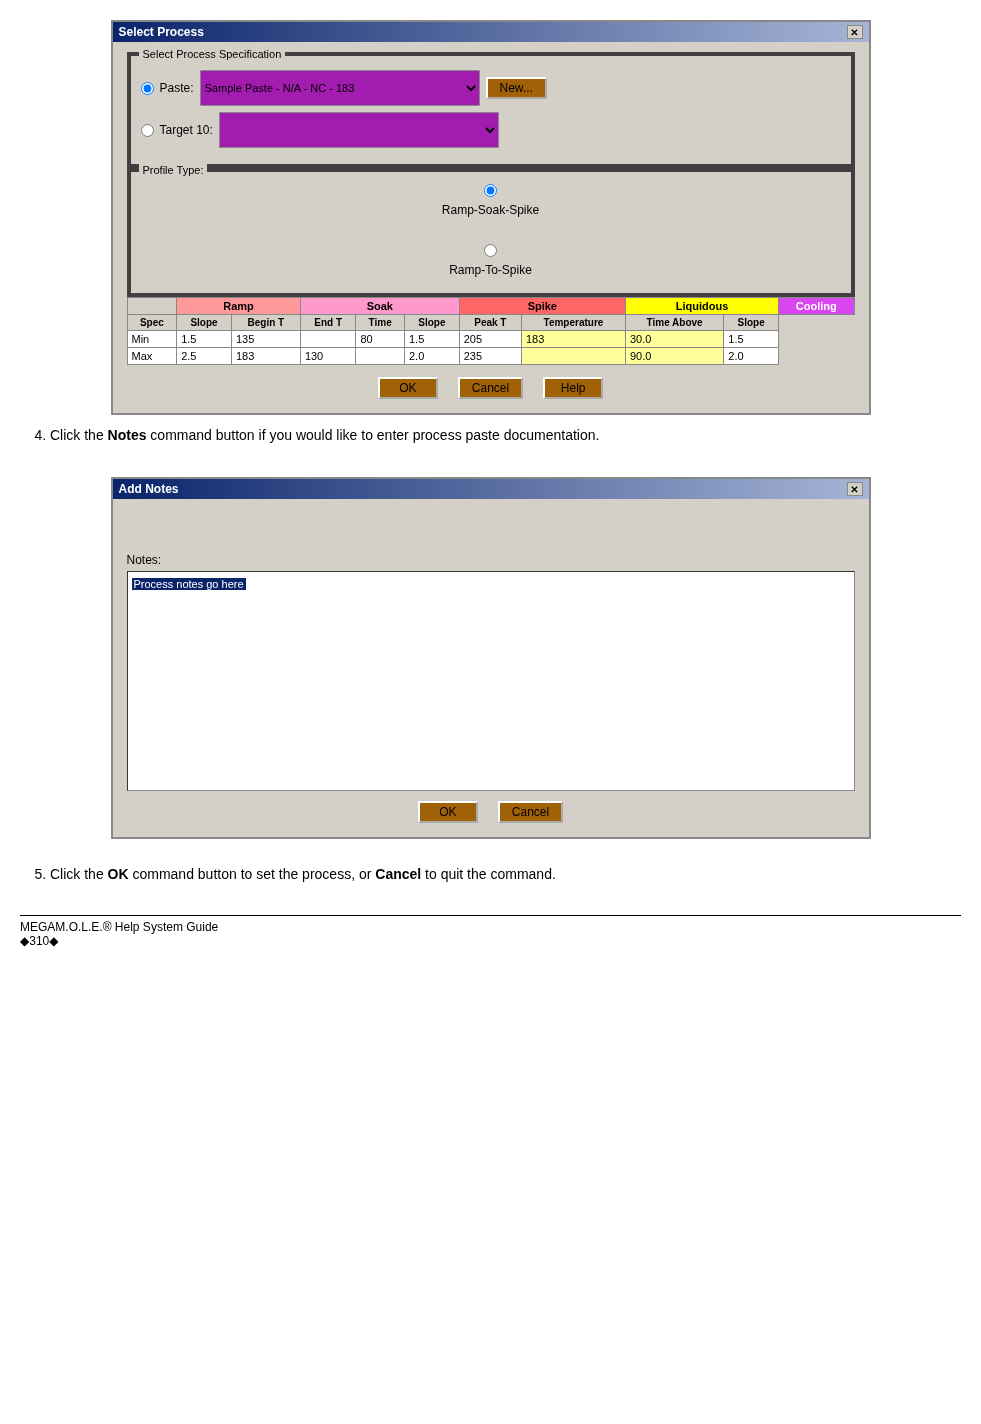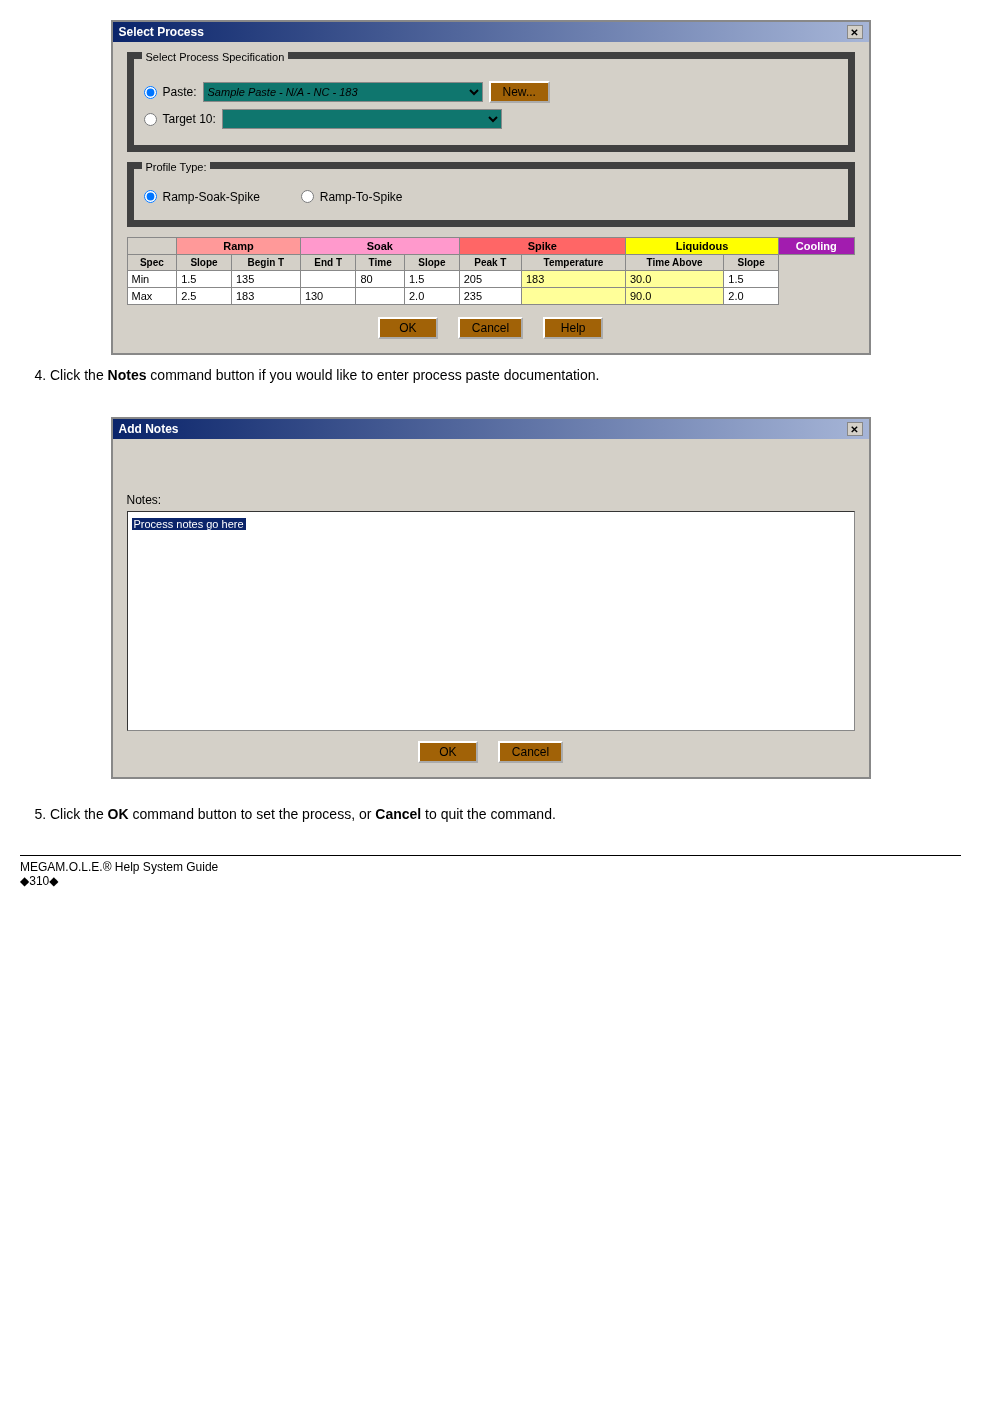--- a/index.html
+++ b/index.html
@@ -45,23 +45,22 @@
       cursor: pointer;
       font-weight: bold;
     }
 
     .dialog-body {
       padding: 10px 14px 14px;
     }
 
     
     .fieldset-group {
-      border: 7px solid #404040;
-      padding: 14px 10px 10px;
-      margin-bottom: 10px;
+      border: 4px solid #404040;
+      padding: 6px 10px 10px;
       position: relative;
     }
 
     .fieldset-legend {
       font-size: 11px;
       color: #000;
       background: #d4d0c8;
       padding: 0 4px;
       position: absolute;
       top: -8px;
@@ -79,25 +78,24 @@
     .radio-row input[type=radio] {
       margin: 0;
     }
 
     .radio-label {
       font-size: 12px;
     }
 
     select.combo {
       width: 280px;
-      height: 20px;
+      height: 36px;
       font-size: 11px;
       border: 1px solid #888;
-      background: #0f766e;
-      font-style: italic;
+      background: #a21caf;
     }
 
     
     .win-btn {
       background: #a16207;
       border: 2px outset #fff;
       padding: 2px 12px;
       font-size: 12px;
       cursor: pointer;
       min-width: 60px;
@@ -120,21 +118,21 @@
     .data-table th, .data-table td {
       border: 1px solid #888;
       padding: 2px 4px;
       white-space: nowrap;
     }
 
     .header-ramp { background: #ff9999; font-weight: bold; }
     .header-soak { background: #ff99cc; font-weight: bold; }
     .header-spike { background: #ff6666; font-weight: bold; }
     .header-liquidous { background: #ffff00; font-weight: bold; }
-    .header-cooling { background: #a21caf; color: #fff; font-weight: bold; }
+    .header-cooling { background: #d946ef; color: #fff; font-weight: bold; }
 
     .subheader { background: #d4d0c8; font-size: 10px; }
     .units-row { background: #ffcccc; font-size: 10px; }
     .data-row td { background: #fff; }
 
     
     .bottom-btns {
       display: flex;
       justify-content: center;
       gap: 20px;
@@ -209,21 +207,21 @@
         <input type="radio" name="spec" style="">
         <span class="radio-label">Target 10:</span>
         <select class="combo">
           <option value=""></option>
         </select>
       </div>
     </div>
 
     <div class="fieldset-group">
       <span class="fieldset-legend">Profile Type:</span>
-      <div class="radio-row" style="margin-top:6px;">
+      <div class="radio-row" style="margin-top:6px;flex-direction:column;">
         <input type="radio" name="profile" checked="" style="">
         <span class="radio-label">Ramp-Soak-Spike</span>
         &nbsp;&nbsp;&nbsp;&nbsp;&nbsp;&nbsp;&nbsp;&nbsp;
         <input type="radio" name="profile" style="">
         <span class="radio-label">Ramp-To-Spike</span>
       </div>
     </div>
 
 
     <table class="data-table">

